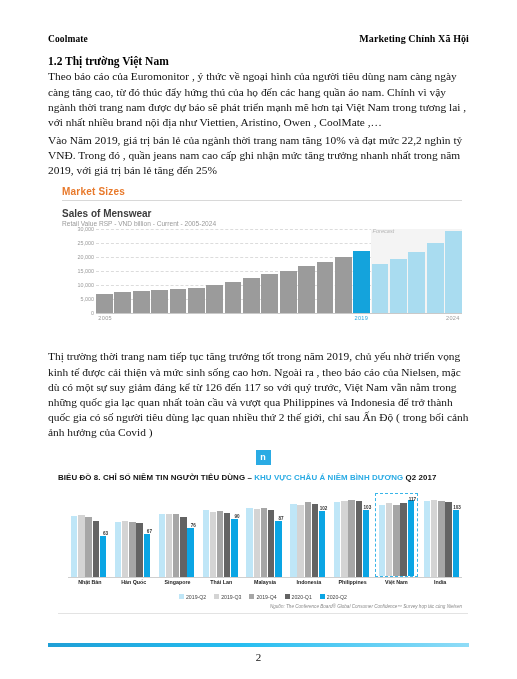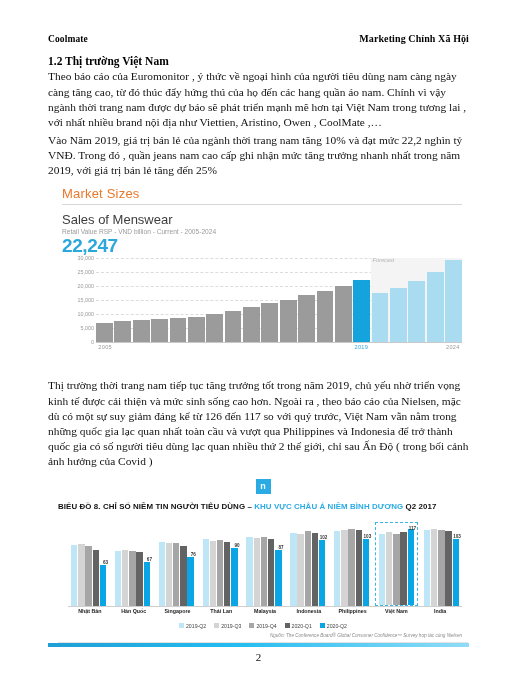--- a/index.html
+++ b/index.html
@@ -17,25 +17,25 @@
   .runhead .right{font-size:10px;}
 
   
   h2.sec{font-size:11.5px;font-weight:bold;margin:10px 0 1px 0;line-height:1.25;}
   p.body{font-size:11.4px;line-height:1.33;margin:0 0 0 0;text-align:left;
          color:#111;}
   p.gap{margin-top:3px;}
 
   
   .euro{margin-top:8px;margin-left:14px;width:400px;position:relative;}
-  .euro .ms{color:#e8792b;font-weight:normal;font-size:13px;
+  .euro .ms{color:#e8792b;font-weight:bold;font-size:10px;
             font-family:"Liberation Sans",sans-serif;letter-spacing:.2px;}
   .euro .rule{height:1px;background:#d8d8d8;margin:3px 0 7px 0;}
-  .euro .t1{font-family:"Liberation Sans",sans-serif;font-weight:normal;
-            font-size:13px;color:#3d3d3d;}
+  .euro .t1{font-family:"Liberation Sans",sans-serif;font-weight:bold;
+            font-size:10px;color:#3d3d3d;}
   .euro .t2{font-family:"Liberation Sans",sans-serif;font-size:6.6px;
             color:#9a9a9a;margin-top:1px;}
   .euro .big{font-family:"Liberation Sans",sans-serif;font-weight:bold;
              font-size:19px;color:#2ca7dd;letter-spacing:-.4px;
              line-height:1.05;margin-top:1px;}
 
   .plot{position:relative;height:96px;margin-top:2px;}
   .ylabels{position:absolute;left:0;top:0;width:34px;height:84px;}
   .ylabels span{position:absolute;right:2px;transform:translateY(-50%);
      font-family:"Liberation Sans",sans-serif;font-size:5.4px;color:#9a9a9a;}
@@ -112,21 +112,20 @@
 
     <p class="body">Theo báo cáo của Euromonitor , ý thức về ngoại hình của người tiêu dùng nam càng ngày càng tăng cao, từ đó thúc đẩy hứng thú của họ đến các hang quần áo nam. Chính vì vậy ngành thời trang nam được dự báo sẽ phát triển mạnh mẽ hơn tại Việt Nam trong tương lai , với nhất nhiều brand nội địa như Viettien, Aristino, Owen , CoolMate ,…</p>
 
     <p class="body gap">Vào Năm 2019, giá trị bán lẻ của ngành thời trang nam tăng 10% và đạt mức 22,2 nghìn tỷ VNĐ. Trong đó , quần jeans nam cao cấp ghi nhận mức tăng trưởng nhanh nhất trong năm 2019, với giá trị bán lẻ tăng đến 25%</p>
 
     <div class="euro">
       <div class="ms">Market Sizes</div>
       <div class="rule"></div>
       <div class="t1">Sales of Menswear</div>
       <div class="t2">Retail Value RSP - VND billion - Current - 2005-2024</div>
-      <div class="big">22,247</div>
 
       <div class="plot">
         <div class="ylabels" id="euro-ylabels">
             <span style="top: 84px;">0</span>
             <span style="top: 70px;">5,000</span>
             <span style="top: 56px;">10,000</span>
             <span style="top: 42px;">15,000</span>
             <span style="top: 28px;">20,000</span>
             <span style="top: 14px;">25,000</span>
             <span style="top: 0px;">30,000</span>

